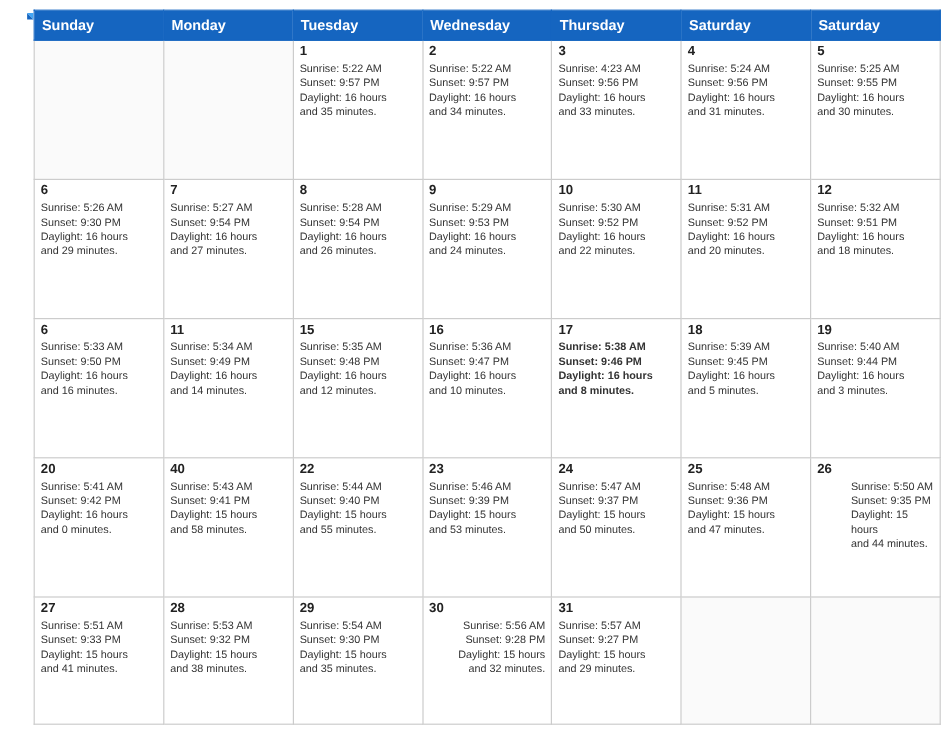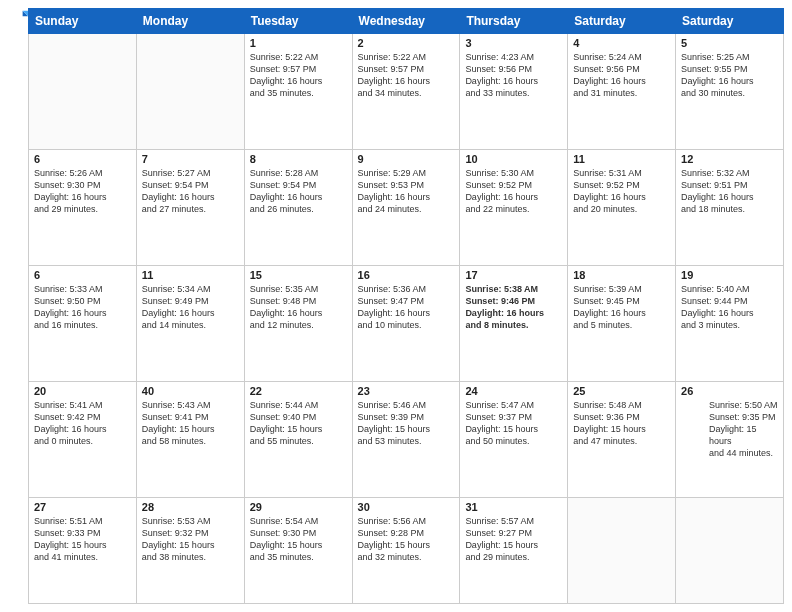--- a/index.html
+++ b/index.html
@@ -337,21 +337,21 @@
           </td>
           <td>
             <span class="day-num">29</span>
             <div class="cell-content" style="white-space: pre-line;">Sunrise: 5:54 AM
 Sunset: 9:30 PM
 Daylight: 15 hours
 and 35 minutes.</div>
           </td>
           <td>
             <span class="day-num">30</span>
-            <div class="cell-content" style="white-space: pre-line;">Sunrise: 5:56 AM
+            <div class="cell-content" style="white-space: pre-line; text-align: right;">Sunrise: 5:56 AM
 Sunset: 9:28 PM
 Daylight: 15 hours
 and 32 minutes.</div>
           </td>
           <td>
             <span class="day-num">31</span>
             <div class="cell-content" style="white-space: pre-line;">Sunrise: 5:57 AM
 Sunset: 9:27 PM
 Daylight: 15 hours
 and 29 minutes.</div>

